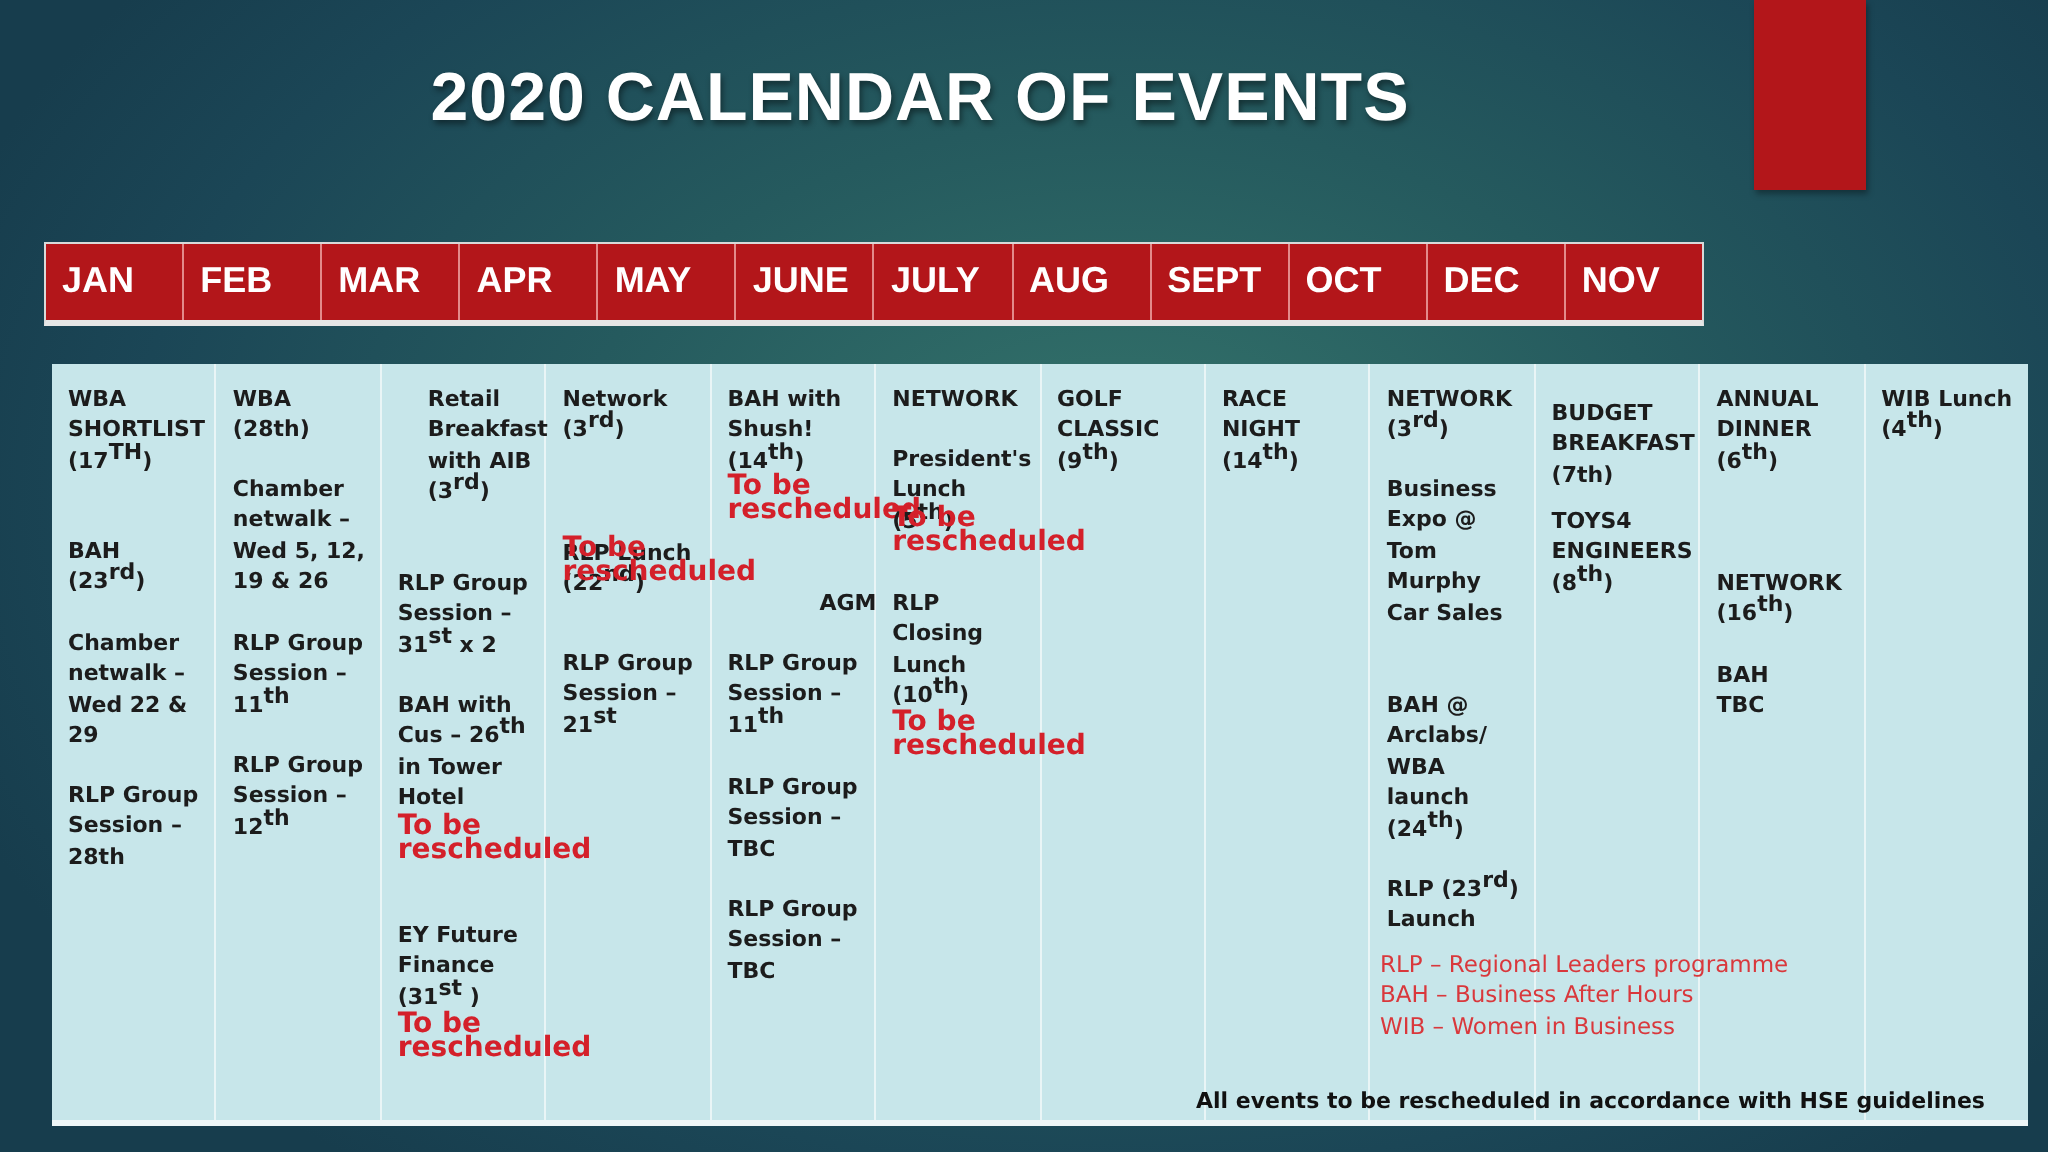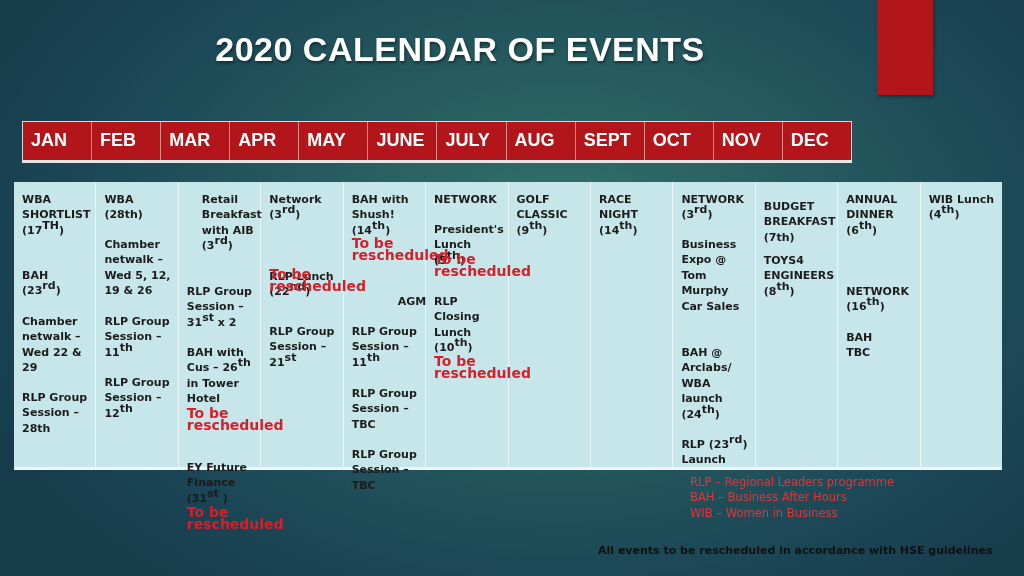--- a/index.html
+++ b/index.html
@@ -22,21 +22,21 @@
     display: flex; background: #b3161a; border: 1px solid #d9d9d9;
     border-bottom: 3px solid #e6e6e6; box-sizing: border-box;
   }
   .month {
     flex: 1; color: #ffffff; font-family: "Liberation Sans", sans-serif;
     font-size: 18px; font-weight: bold; padding: 8px 0 0 8px;
     border-right: 1px solid #e38a8a; box-sizing: border-box;
   }
   .month:last-child { border-right: none; }
   .body-table {
-    position: absolute; left: 14px; top: 182px; width: 988px; height: 288px;
+    position: absolute; left: 26px; top: 182px; width: 988px; height: 381px;
     background: #c7e6ea; display: flex; border-bottom: 3px solid #eef6f7; box-sizing: border-box;
   }
   .col {
     flex: 1; position: relative; border-right: 1px solid #e9f5f6; box-sizing: border-box;
   }
   .col:last-child { border-right: none; }
   .blk {
     position: absolute; left: 8px; right: 2px;
     color: #1c1c1c; font-family: "DejaVu Sans", sans-serif; font-weight: bold;
     font-size: 11px; line-height: 15.4px; white-space: pre-line; letter-spacing: 0;
@@ -65,22 +65,22 @@
   <div class="month">JAN</div>
   <div class="month">FEB</div>
   <div class="month">MAR</div>
   <div class="month">APR</div>
   <div class="month">MAY</div>
   <div class="month">JUNE</div>
   <div class="month">JULY</div>
   <div class="month">AUG</div>
   <div class="month">SEPT</div>
   <div class="month">OCT</div>
+  <div class="month">DEC</div>
   <div class="month">NOV</div>
-  <div class="month">DEC</div>
 </div>
 
 <div class="body-table">
   <div class="col">
       <div class="blk" style="top: 10px;">WBA
 SHORTLIST
 (17<sup>TH</sup>)</div>
       <div class="blk" style="top: 86px;">BAH
 (23<sup>rd</sup>)</div>
       <div class="blk" style="top: 132px;">Chamber

